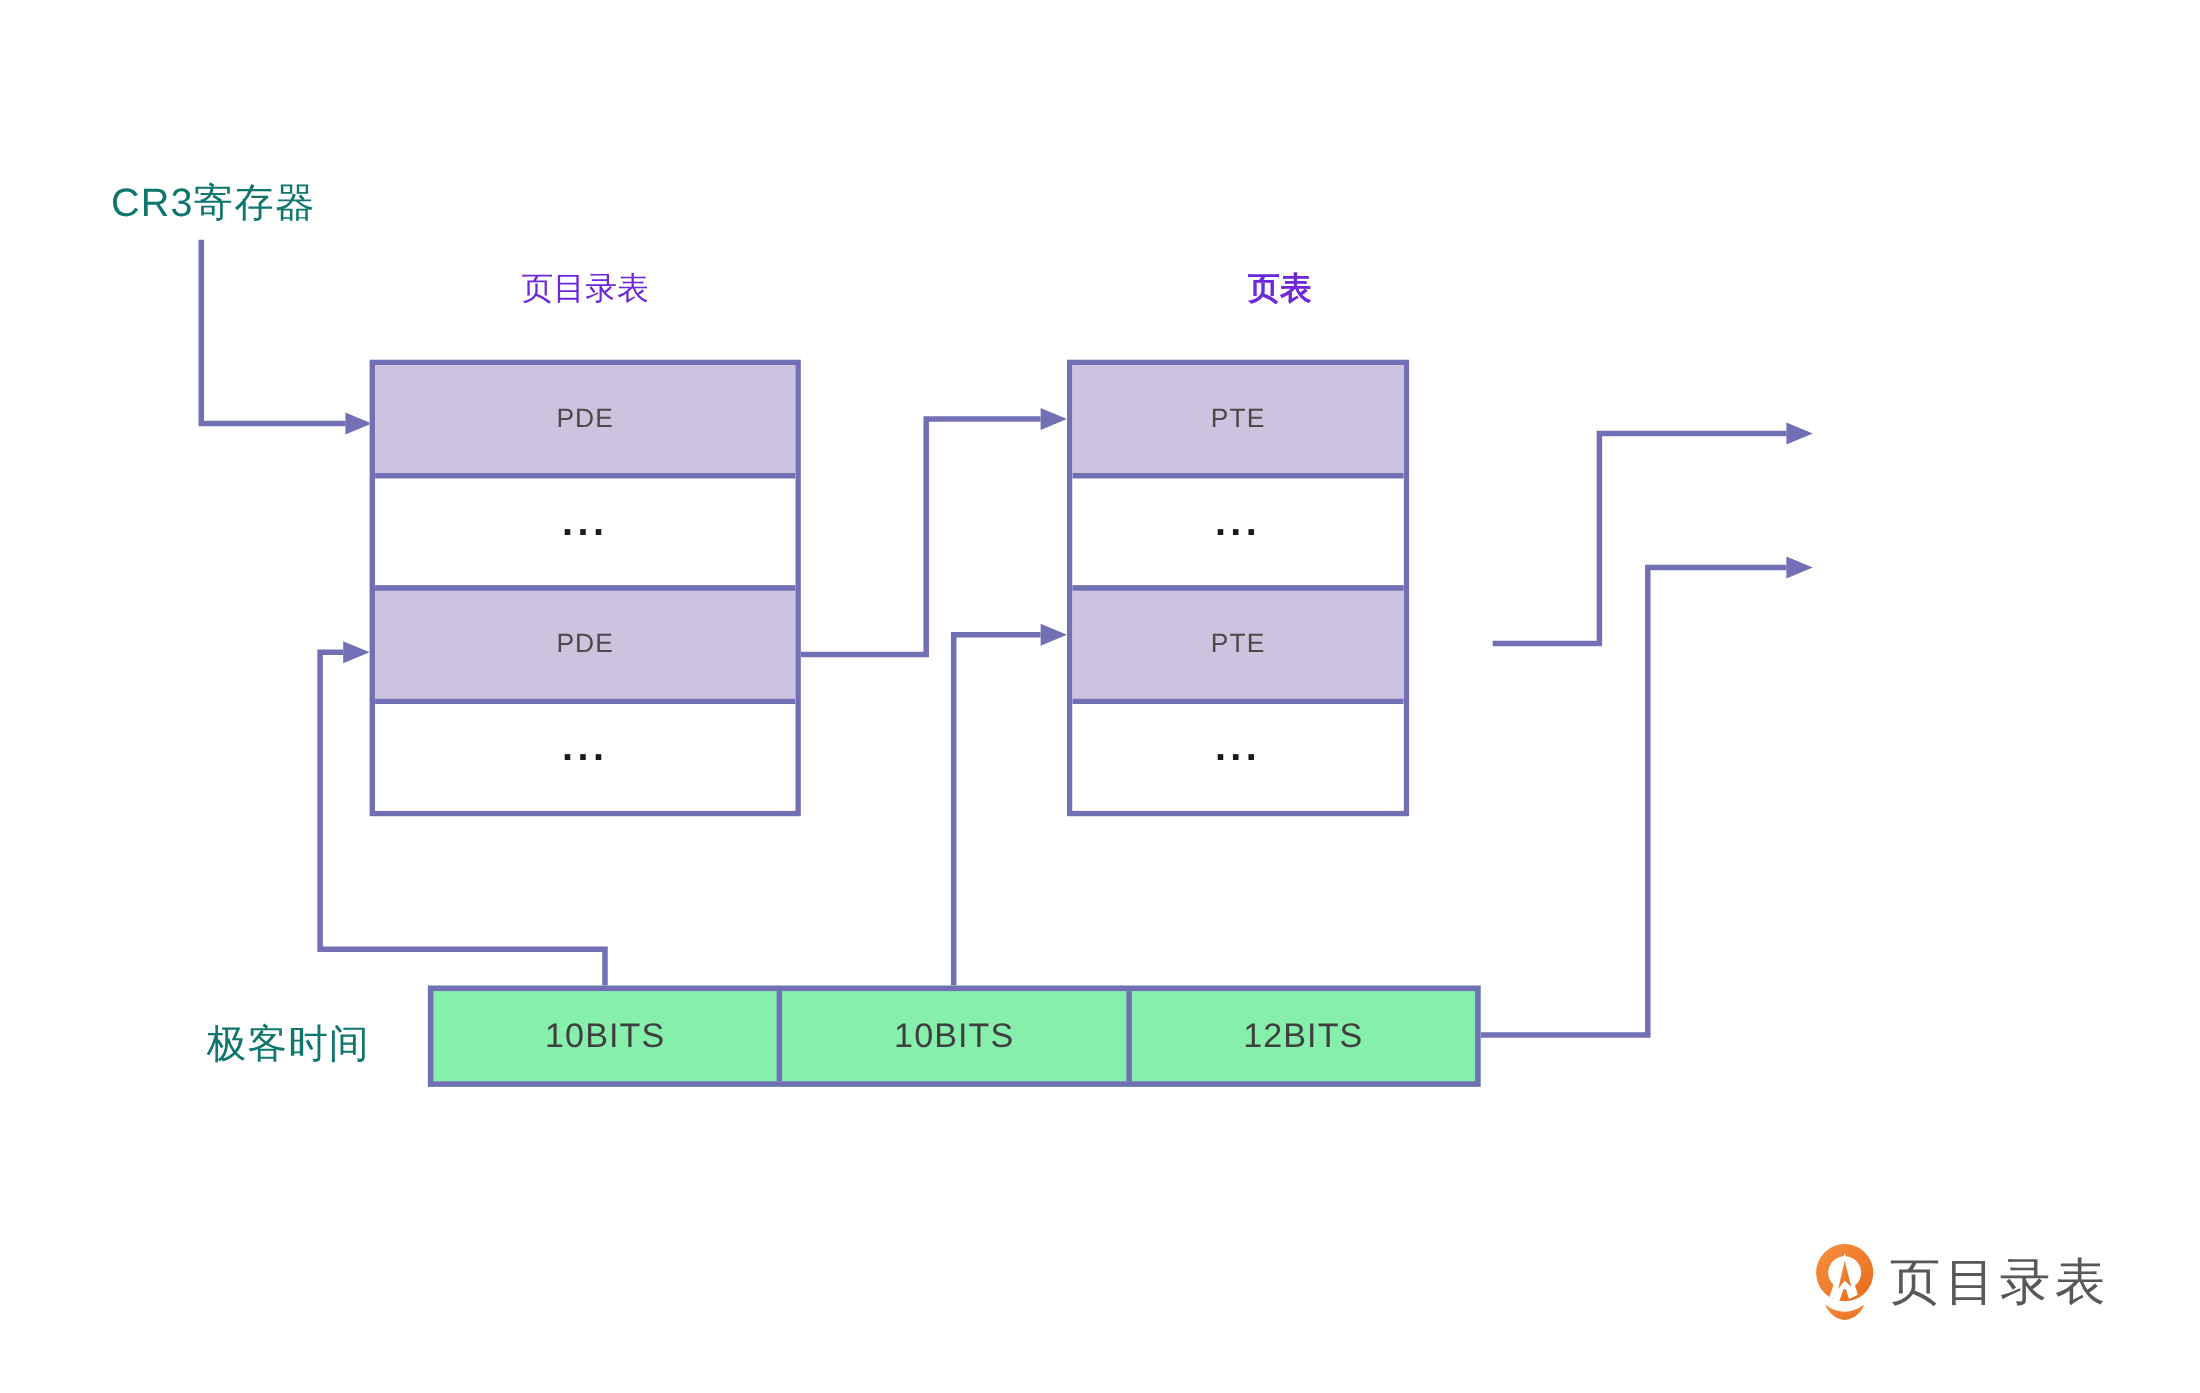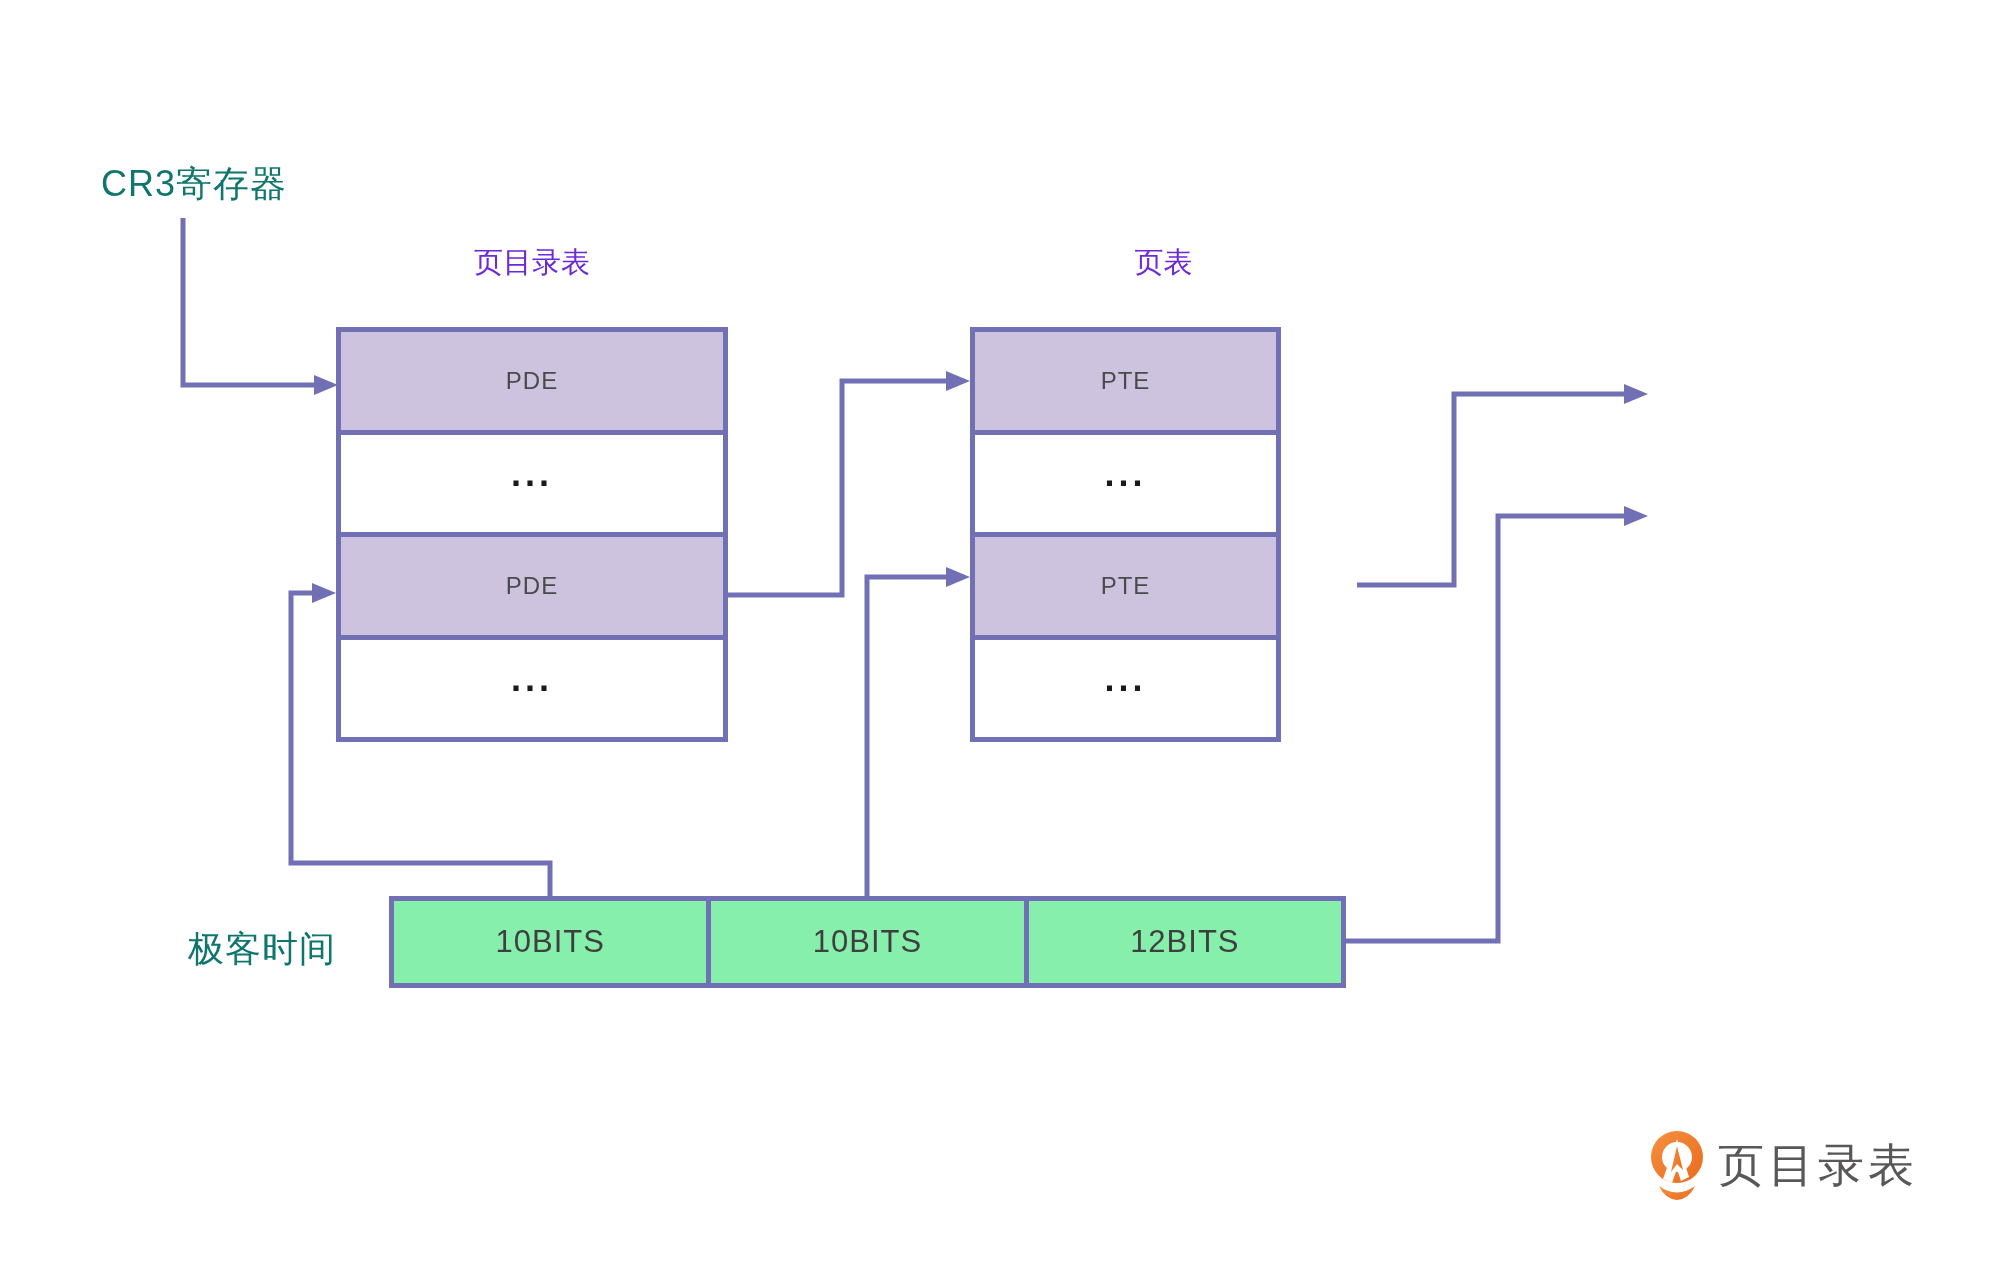--- a/index.html
+++ b/index.html
@@ -76,21 +76,21 @@
     <div class="prow fill">PDE</div>
     <div class="prow dots">
       <span>...</span>
     </div>
     <div class="prow fill">PDE</div>
     <div class="prow dots">
       <span>...</span>
     </div>
   </div>
 
-  <div class="abs table-title" style="left:970px;top:243px;width:387px;">页表</div>
+  <div class="abs table-title" style="left:970px;top:243px;width:387px;font-weight:bold;">页表</div>
 
   <div class="abs ptable" style="left:970px;top:327px;width:311px;height:415px;">
     <div class="prow fill">PTE</div>
     <div class="prow dots">
       <span>...</span>
     </div>
     <div class="prow fill">PTE</div>
     <div class="prow dots">
       <span>...</span>
     </div>

